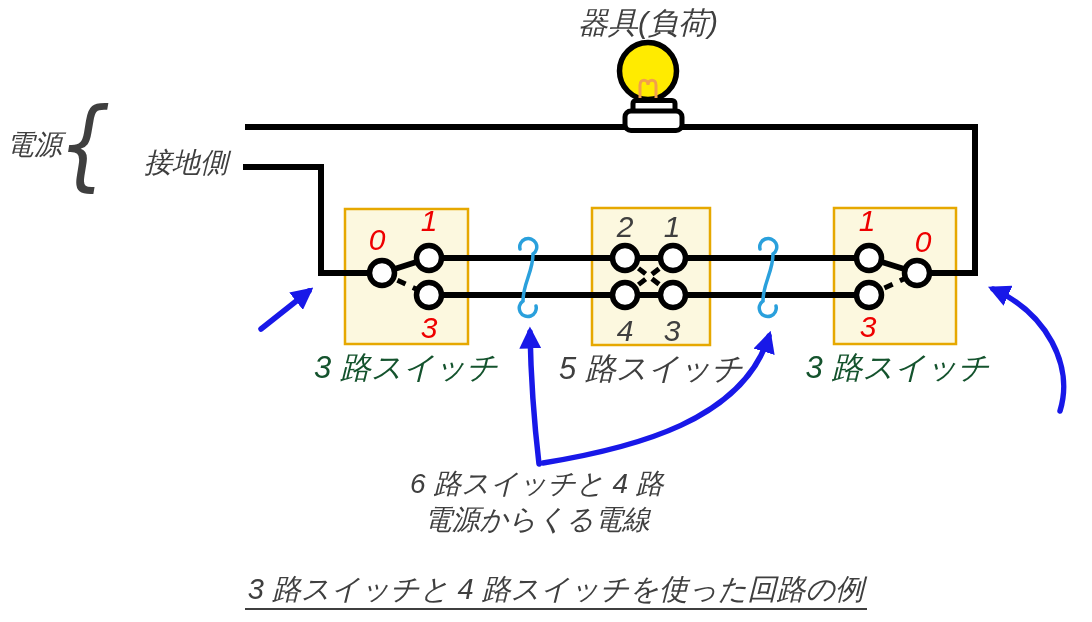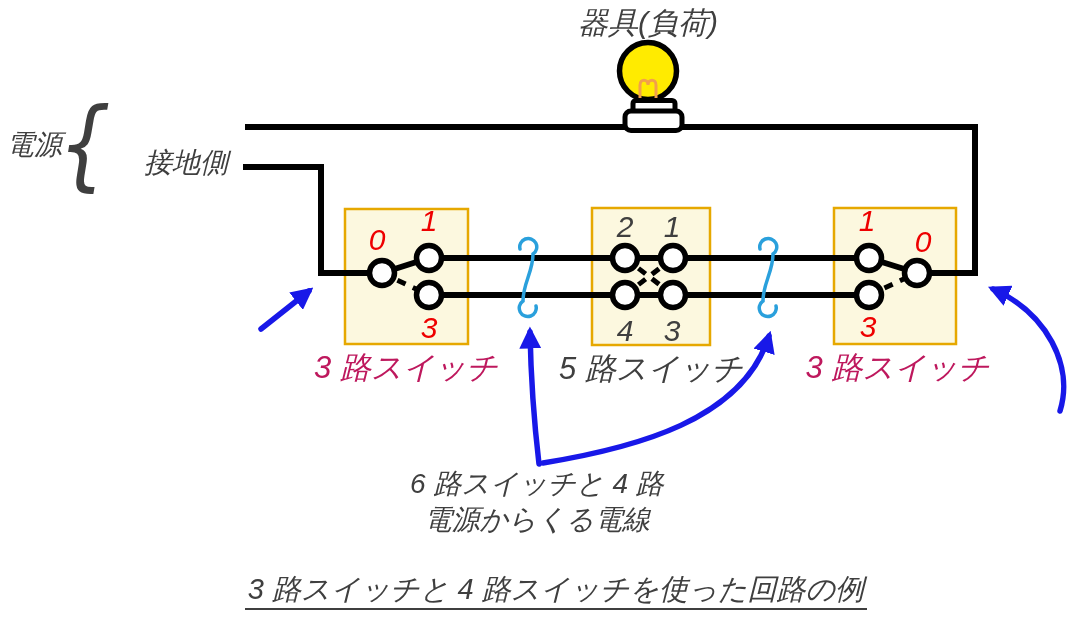--- a/index.html
+++ b/index.html
@@ -3,21 +3,21 @@
 <meta charset="utf-8">
 <style>
   html,body{margin:0;padding:0;background:#fff;}
   #stage{
     position:relative;width:1092px;height:622px;background:#ffffff;overflow:hidden;
     font-family:"Liberation Sans","DejaVu Sans",sans-serif;color:#3f3f3f;font-style:italic;
   }
   #wiring{position:absolute;left:0;top:0;}
   .lbl{position:absolute;white-space:nowrap;font-size:28px;line-height:1.15;color:#3f3f3f;text-align:right;}
   .center{text-align:center;white-space:normal;}
-  .red{color:#be185d;}
+  .red{color:#14532d;}
   .sw-label{font-size:31px;}
   .digit{
     position:absolute;font-size:30px;line-height:1;transform:translate(-50%,-50%);
   }
   .digit.red{color:#ee0000;}
   .digit.gray{color:#3f3f3f;}
   #brace{
     position:absolute;left:58px;top:98px;font-size:98px;line-height:92px;
     font-family:"DejaVu Sans",sans-serif;font-weight:200;color:#3f3f3f;
     transform:scaleX(.85);transform-origin:left center;

